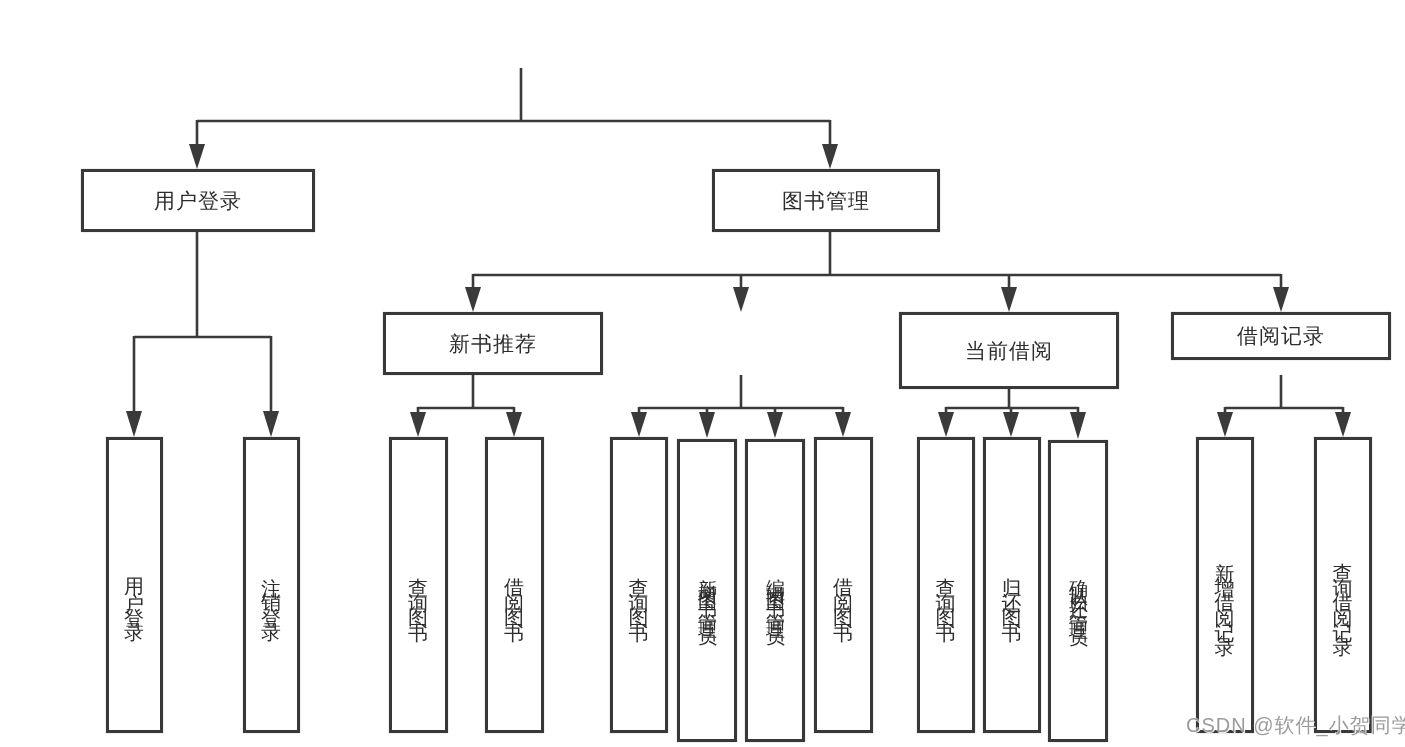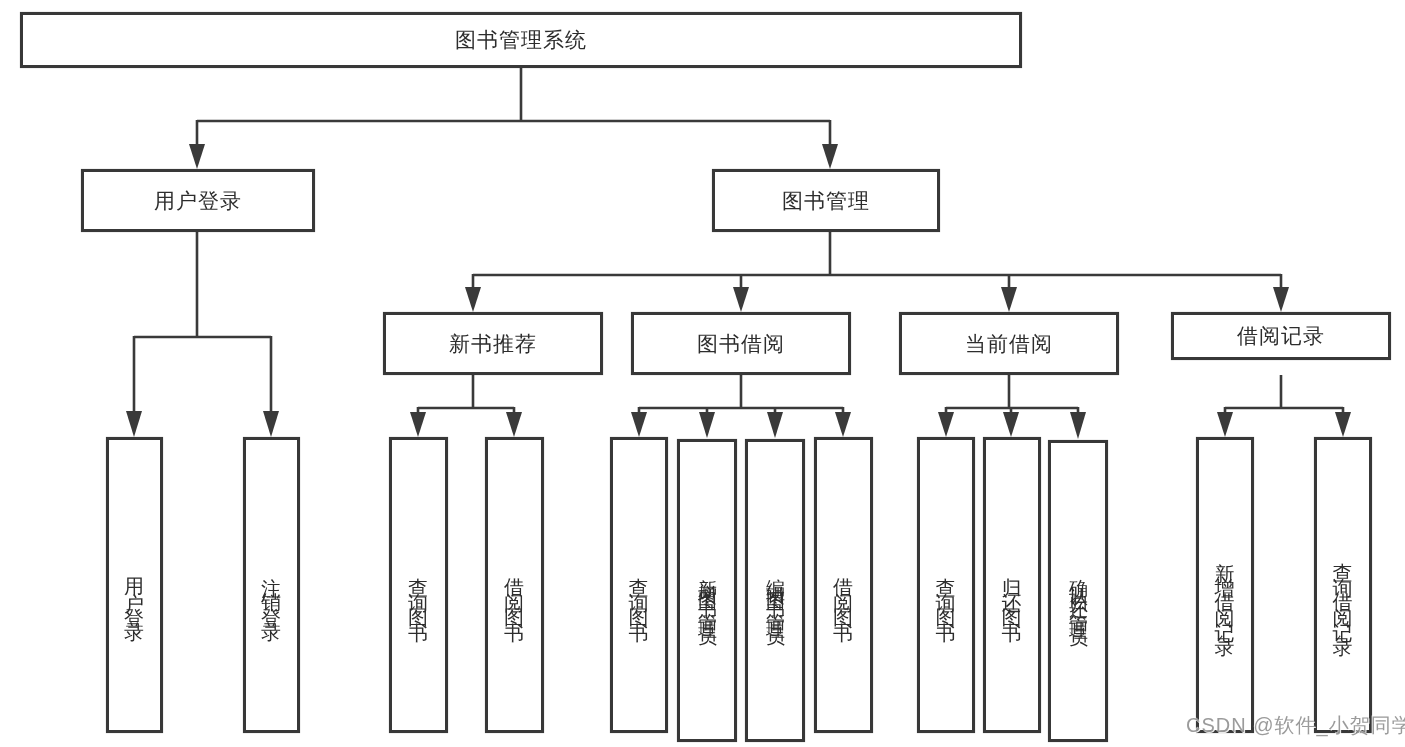--- a/index.html
+++ b/index.html
@@ -104,28 +104,26 @@
 
       <polygon points="938,412 954,412 946,437"></polygon>
       <polygon points="1003,412 1019,412 1011,437"></polygon>
       <polygon points="1070,412 1086,412 1078,439"></polygon>
 
       <polygon points="1217,412 1233,412 1225,437"></polygon>
       <polygon points="1335,412 1351,412 1343,437"></polygon>
     </g>
   </svg>
 
-  <div class="box" style="left:20px;top:12px;width:1002px;height:56px;">图书管理系统</div>
 
   <div class="box" style="left:81px;top:169px;width:234px;height:63px;">用户登录</div>
   <div class="box" style="left:712px;top:169px;width:228px;height:63px;">图书管理</div>
 
   <div class="box" style="left:363px;top:312px;width:220px;height:63px;margin-left:20px;">新书推荐</div>
-  <div class="box" style="left:631px;top:312px;width:220px;height:63px;">图书借阅</div>
-  <div class="box" style="left:899px;top:312px;width:220px;height:63px;">当前借阅</div>
+  <div class="box" style="left:899px;top:312px;width:220px;height:77px;">当前借阅</div>
   <div class="box" style="left:1171px;top:312px;width:220px;height:48px;">借阅记录</div>
 
   <div class="box v" style="left:106px;top:437px;width:57px;height:296px;">用户登录</div>
   <div class="box v" style="left:243px;top:437px;width:57px;height:296px;">注销登录</div>
 
   <div class="box v" style="left:389px;top:437px;width:59px;height:296px;">查询图书</div>
   <div class="box v" style="left:485px;top:437px;width:59px;height:296px;">借阅图书</div>
 
   <div class="box v" style="left:610px;top:437px;width:58px;height:296px;">查询图书</div>
   <div class="box v long" style="left:677px;top:439px;width:60px;height:303px;">新增图书（管理员）</div>

